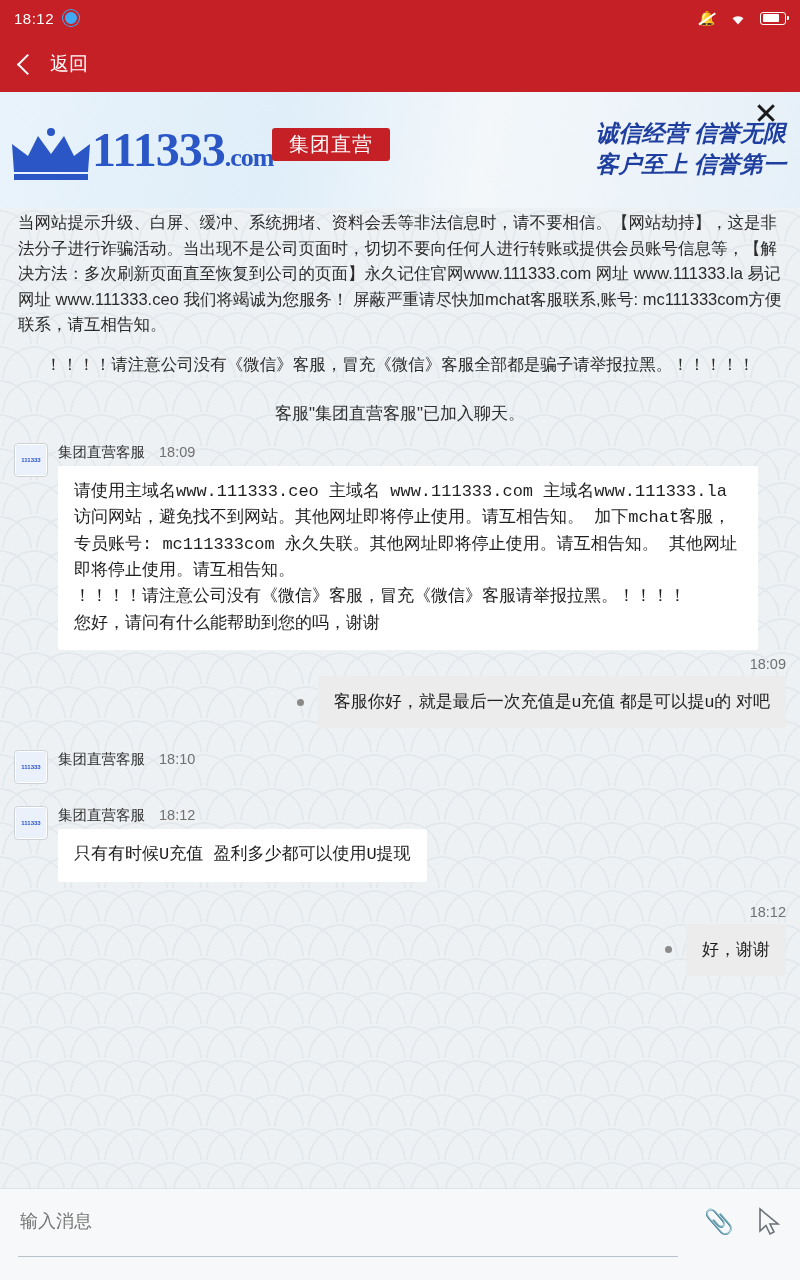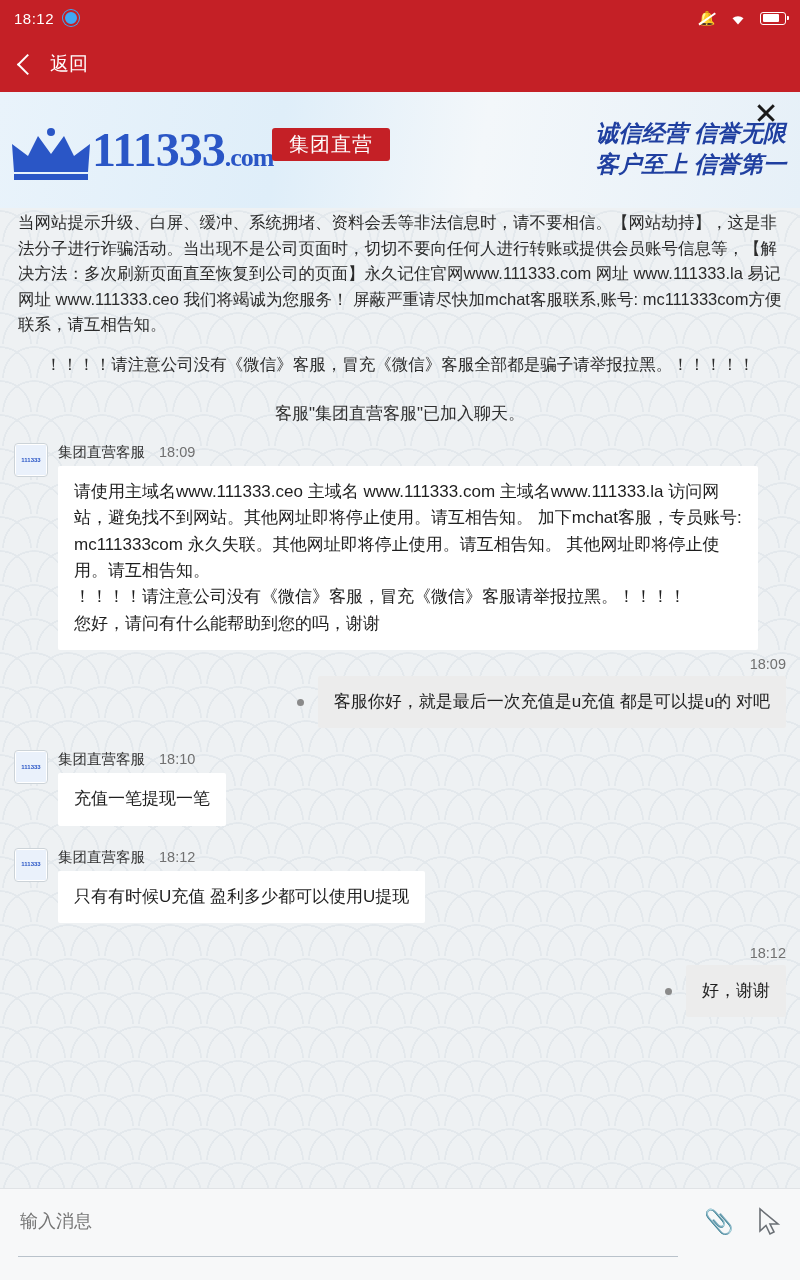--- a/index.html
+++ b/index.html
@@ -165,21 +165,21 @@
   .time-right { font-size: 14.5px; color:#707070; text-align: right; margin-bottom: 4px; }
 
   .bubble {
     max-width: 700px;
     padding: 13px 16px;
     font-size: 17px;
     line-height: 1.55;
     color: #1e1e1e;
     border-radius: 2px;
   }
-  .bubble.in { background:#ffffff; }
+  .bubble.in { background:#ffffff;font-family:Liberation Mono, monospace; }
   .bubble.out { background:#ececec; }
 
   .out-wrap { display:flex; align-items:center; justify-content:flex-end; }
   .bullet {
     width: 7px; height: 7px; border-radius: 50%;
     background: #8a8a8a; margin-right: 14px; flex:0 0 auto;
   }
   .left-col { display:flex; flex-direction: column; }
 
   
@@ -290,21 +290,20 @@
 
     <div class="msg-row left" style="margin-top:22px;">
       <div class="avatar">
         <span class="mini">111333</span>
       </div>
       <div class="left-col">
         <div class="meta">
           <span class="name">集团直营客服</span>
           <span class="time">18:10</span>
         </div>
-        <div class="bubble in">充值一笔提现一笔</div>
       </div>
     </div>
 
 
     <div class="msg-row left" style="margin-top:22px;">
       <div class="avatar">
         <span class="mini">111333</span>
       </div>
       <div class="left-col">
         <div class="meta">

